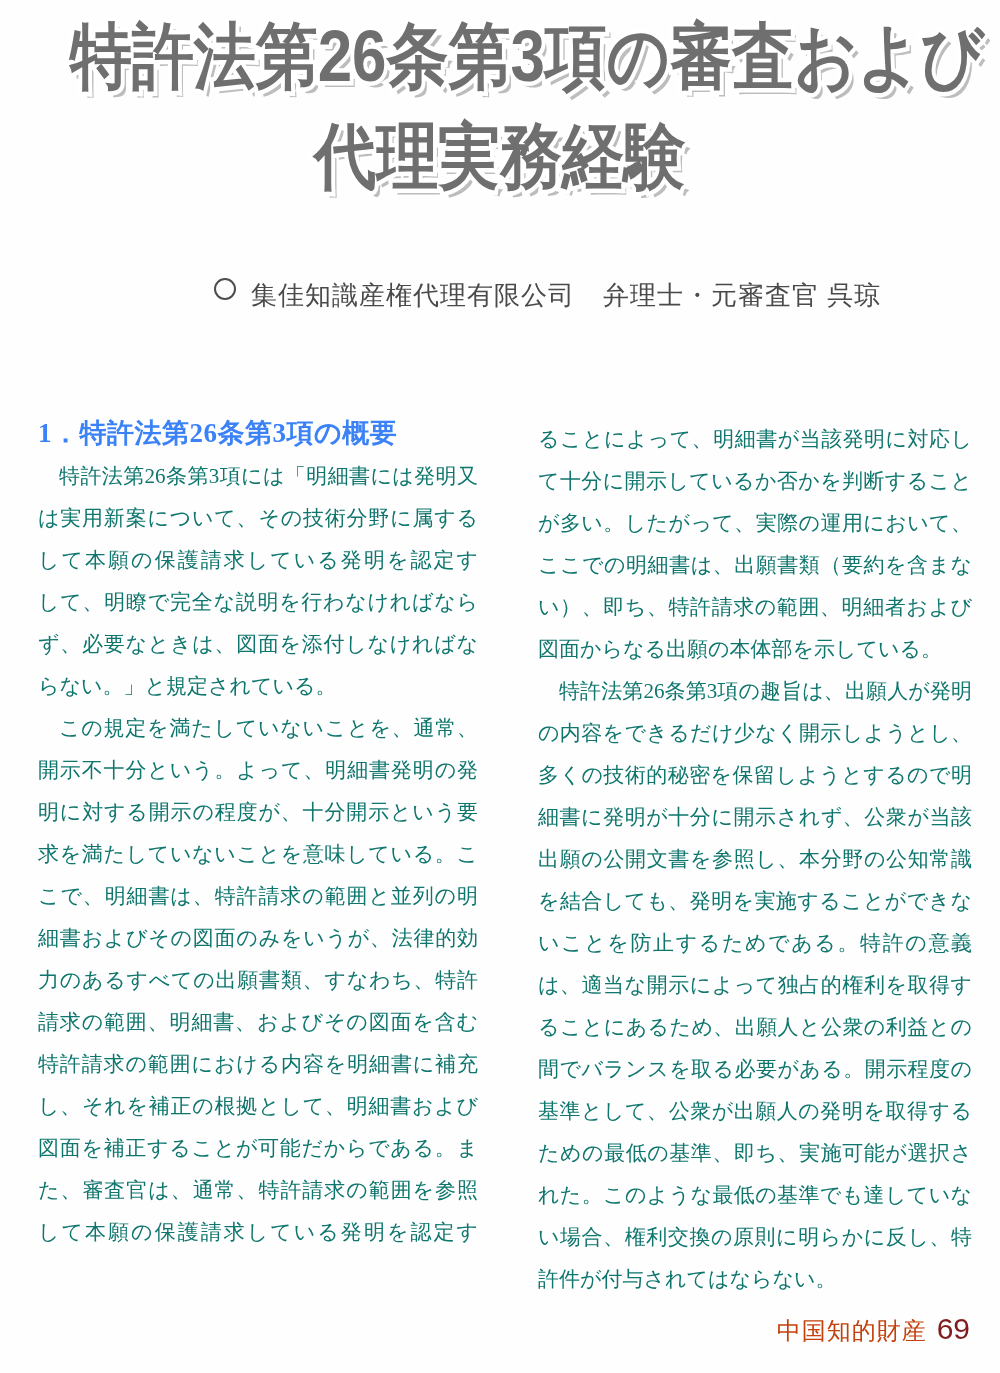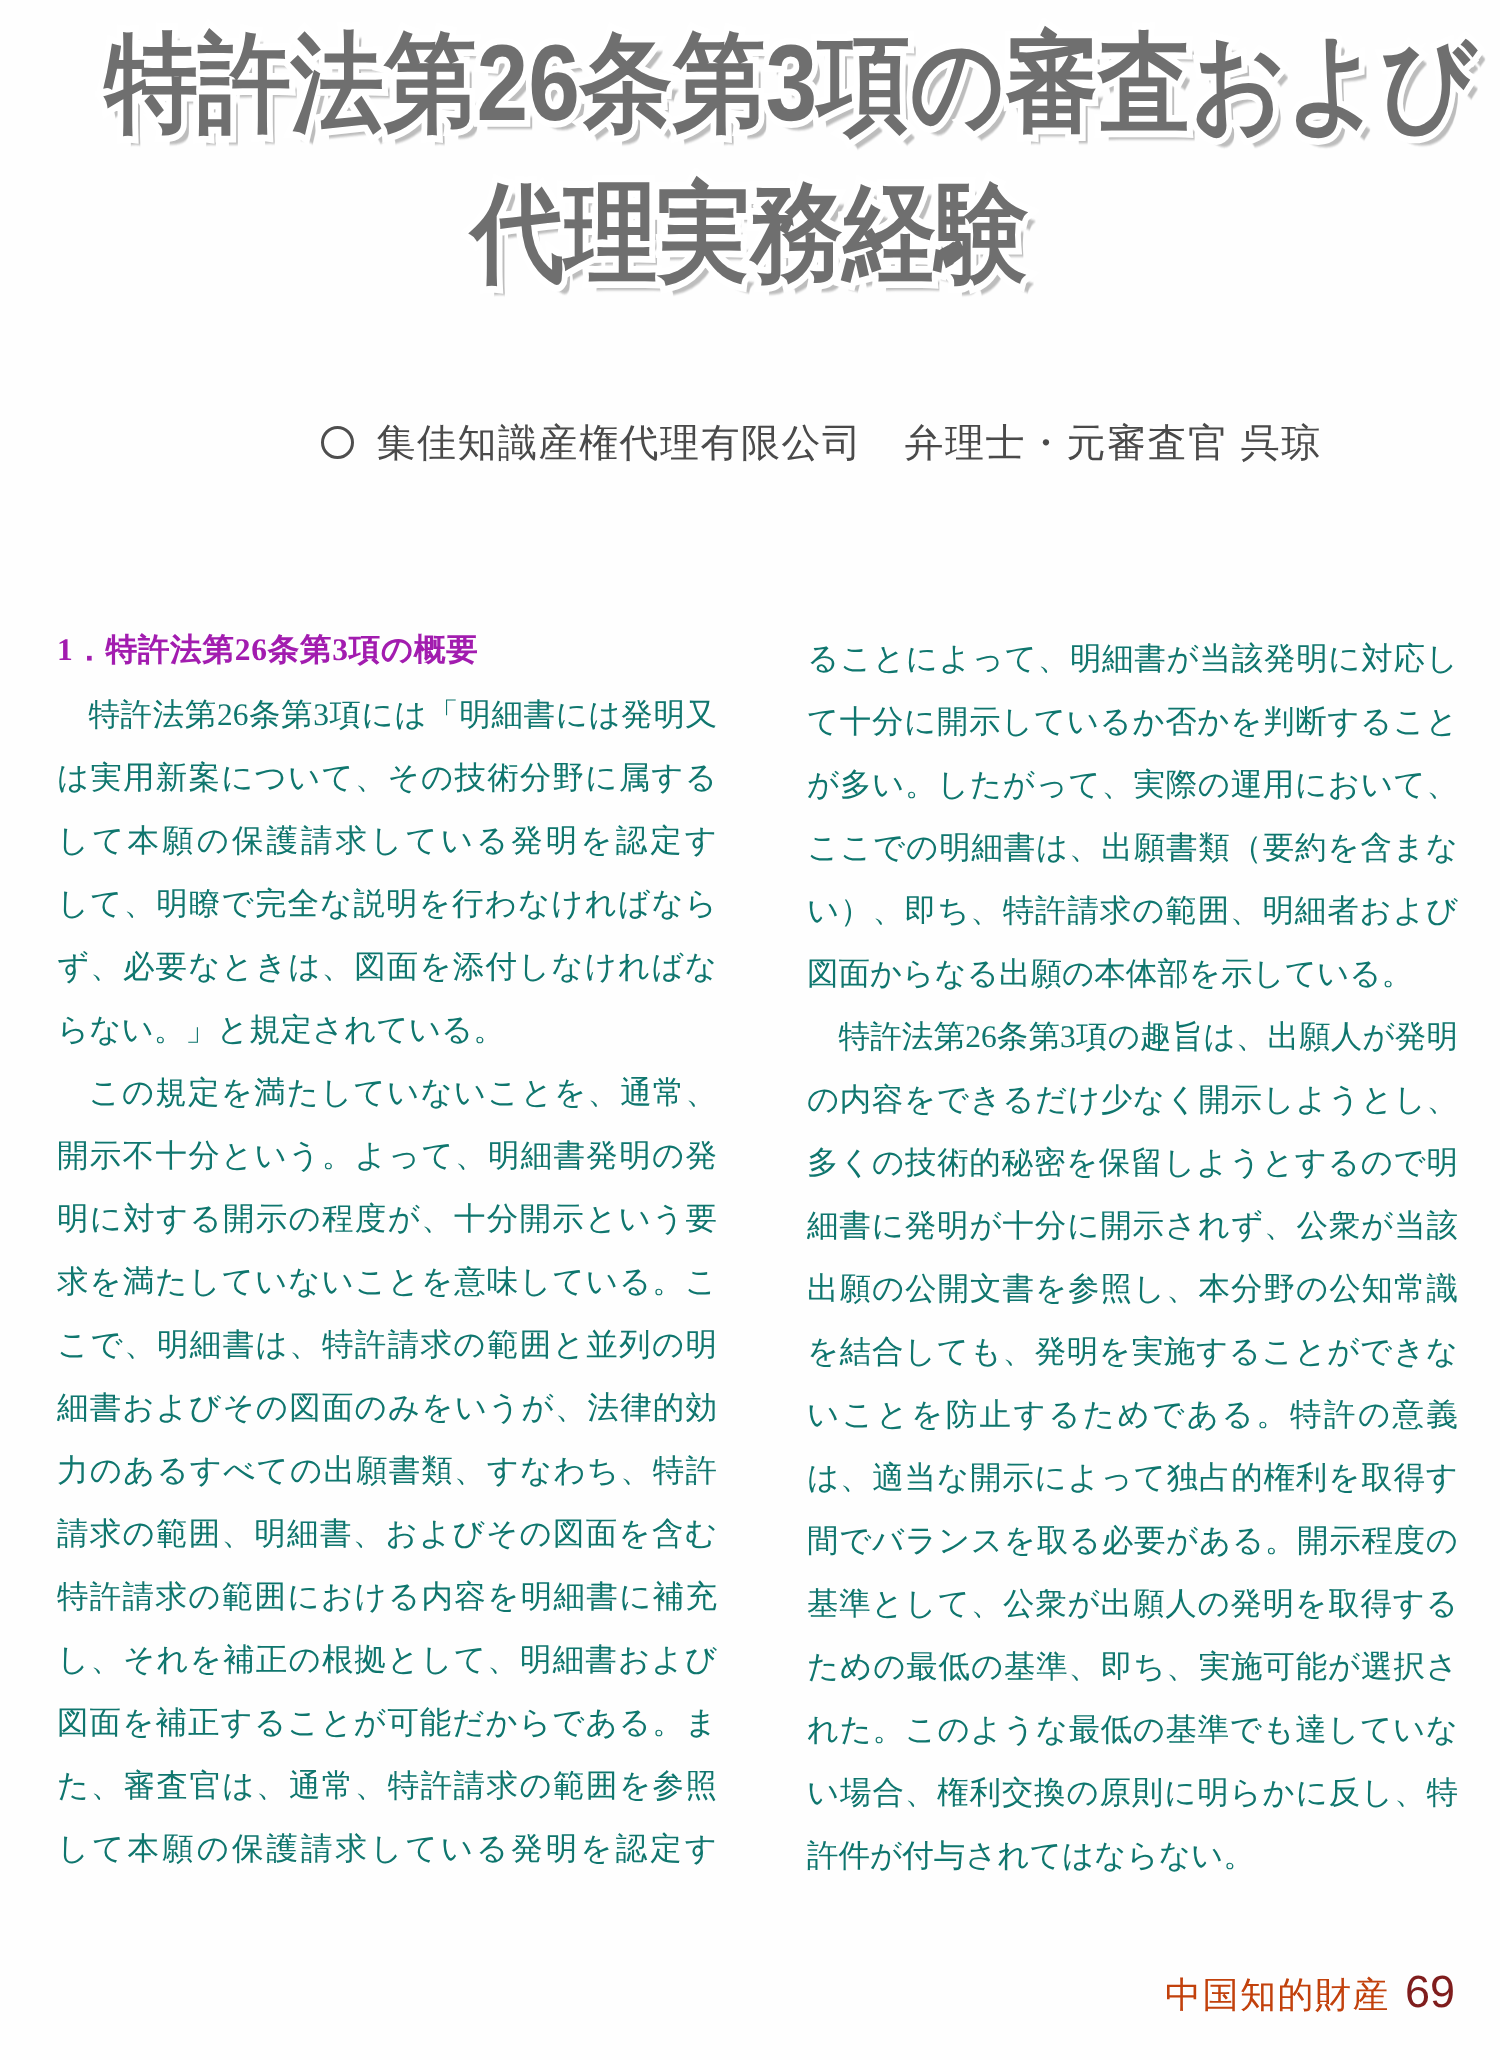--- a/index.html
+++ b/index.html
@@ -58,21 +58,20 @@
     color: #6f6f6f;
   }
 
   
   .byline {
     position: absolute;
     top: 278px;
     left: 214px;
     height: 34px;
     display: flex;
-    align-items: center;
     font-family: "Liberation Sans", sans-serif;
     font-size: 26px;
     color: #4a4a4a;
     letter-spacing: 1px;
     white-space: nowrap;
   }
   .bullet {
     box-sizing: border-box;
     width: 22px;
     height: 22px;
@@ -88,23 +87,23 @@
     position: absolute;
     color: #3e3e3e;
   }
   .col-left  { left: 38px;  top: 413px; width: 440px; }
   .col-right { left: 538px; top: 418px; width: 434px; }
 
   .sec-heading {
     margin: 0;
     height: 42px;
     line-height: 40px;
-    font-size: 21px;
+    font-size: 27px;
     font-weight: bold;
-    color: #a21caf;
+    color: #3b82f6;
     letter-spacing: 0.5px;
     white-space: nowrap;
   }
   .lines { width: 100%; }
   .line {
     height: 42px;
     line-height: 42px;
     font-size: 21px;
     text-align: justify;
     text-align-last: justify;
@@ -193,20 +192,21 @@
         <div class="line">い）、即ち、特許請求の範囲、明細者および</div>
         <div class="line end">図面からなる出願の本体部を示している。</div>
         <div class="line indent">特許法第26条第3項の趣旨は、出願人が発明</div>
         <div class="line">の内容をできるだけ少なく開示しようとし、</div>
         <div class="line">多くの技術的秘密を保留しようとするので明</div>
         <div class="line">細書に発明が十分に開示されず、公衆が当該</div>
         <div class="line">出願の公開文書を参照し、本分野の公知常識</div>
         <div class="line">を結合しても、発明を実施することができな</div>
         <div class="line">いことを防止するためである。特許の意義</div>
         <div class="line">は、適当な開示によって独占的権利を取得す</div>
+        <div class="line">ることにあるため、出願人と公衆の利益との</div>
         <div class="line">間でバランスを取る必要がある。開示程度の</div>
         <div class="line">基準として、公衆が出願人の発明を取得する</div>
         <div class="line">ための最低の基準、即ち、実施可能が選択さ</div>
         <div class="line">れた。このような最低の基準でも達していな</div>
         <div class="line">い場合、権利交換の原則に明らかに反し、特</div>
         <div class="line end">許件が付与されてはならない。</div>
       </div>
   </section>
 
   <footer class="page-footer">

